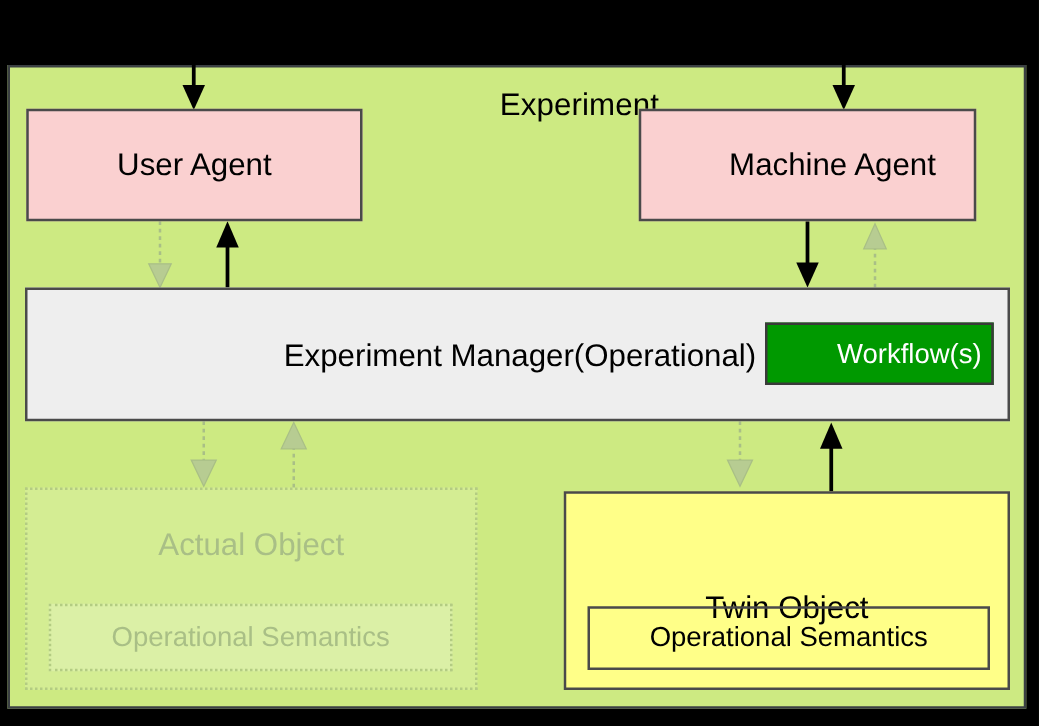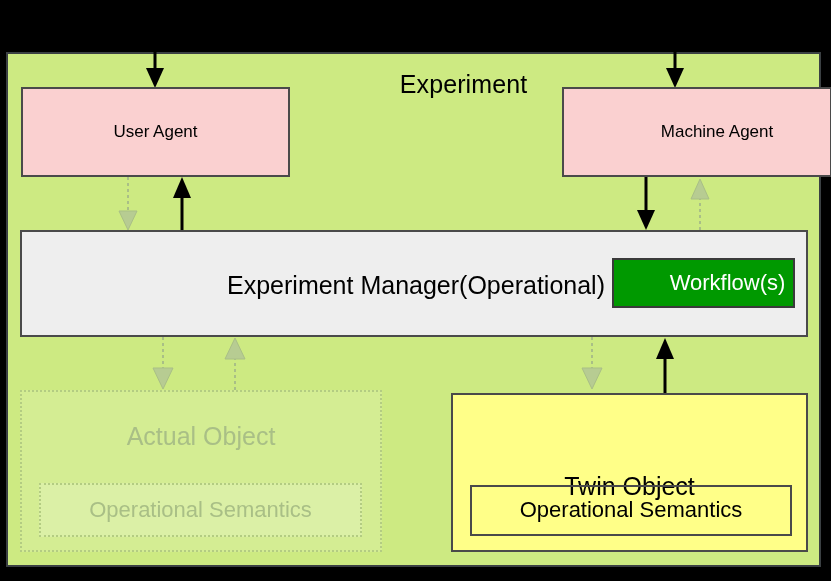--- a/index.html
+++ b/index.html
@@ -47,24 +47,24 @@
     display: flex;
     align-items: center;
     justify-content: center;
     text-align: center;
     color: #000000;
     line-height: 1.2;
   }
 
   .agent-box {
     background: #fad0d0;
-    font-size: 17px;
+    font-size: 25px;
   }
   #user-agent   { left: 21px;  top: 87px; width: 269px; height: 90px; }
-  #machine-agent{ left: 562px; top: 87px; width: 270px; height: 90px; padding-left: 40px; }
+  #machine-agent{ left: 511px; top: 87px; width: 270px; height: 90px; padding-left: 40px; }
 
   #experiment-manager {
     left: 20px; top: 230px; width: 788px; height: 107px;
     background: #eeeeee;
     border: 2px solid #4a4a4a;
     justify-content: flex-start;
   }
   .manager-label {
     position: absolute;
     left: 0; top: 0; width: 788px; height: 107px;

